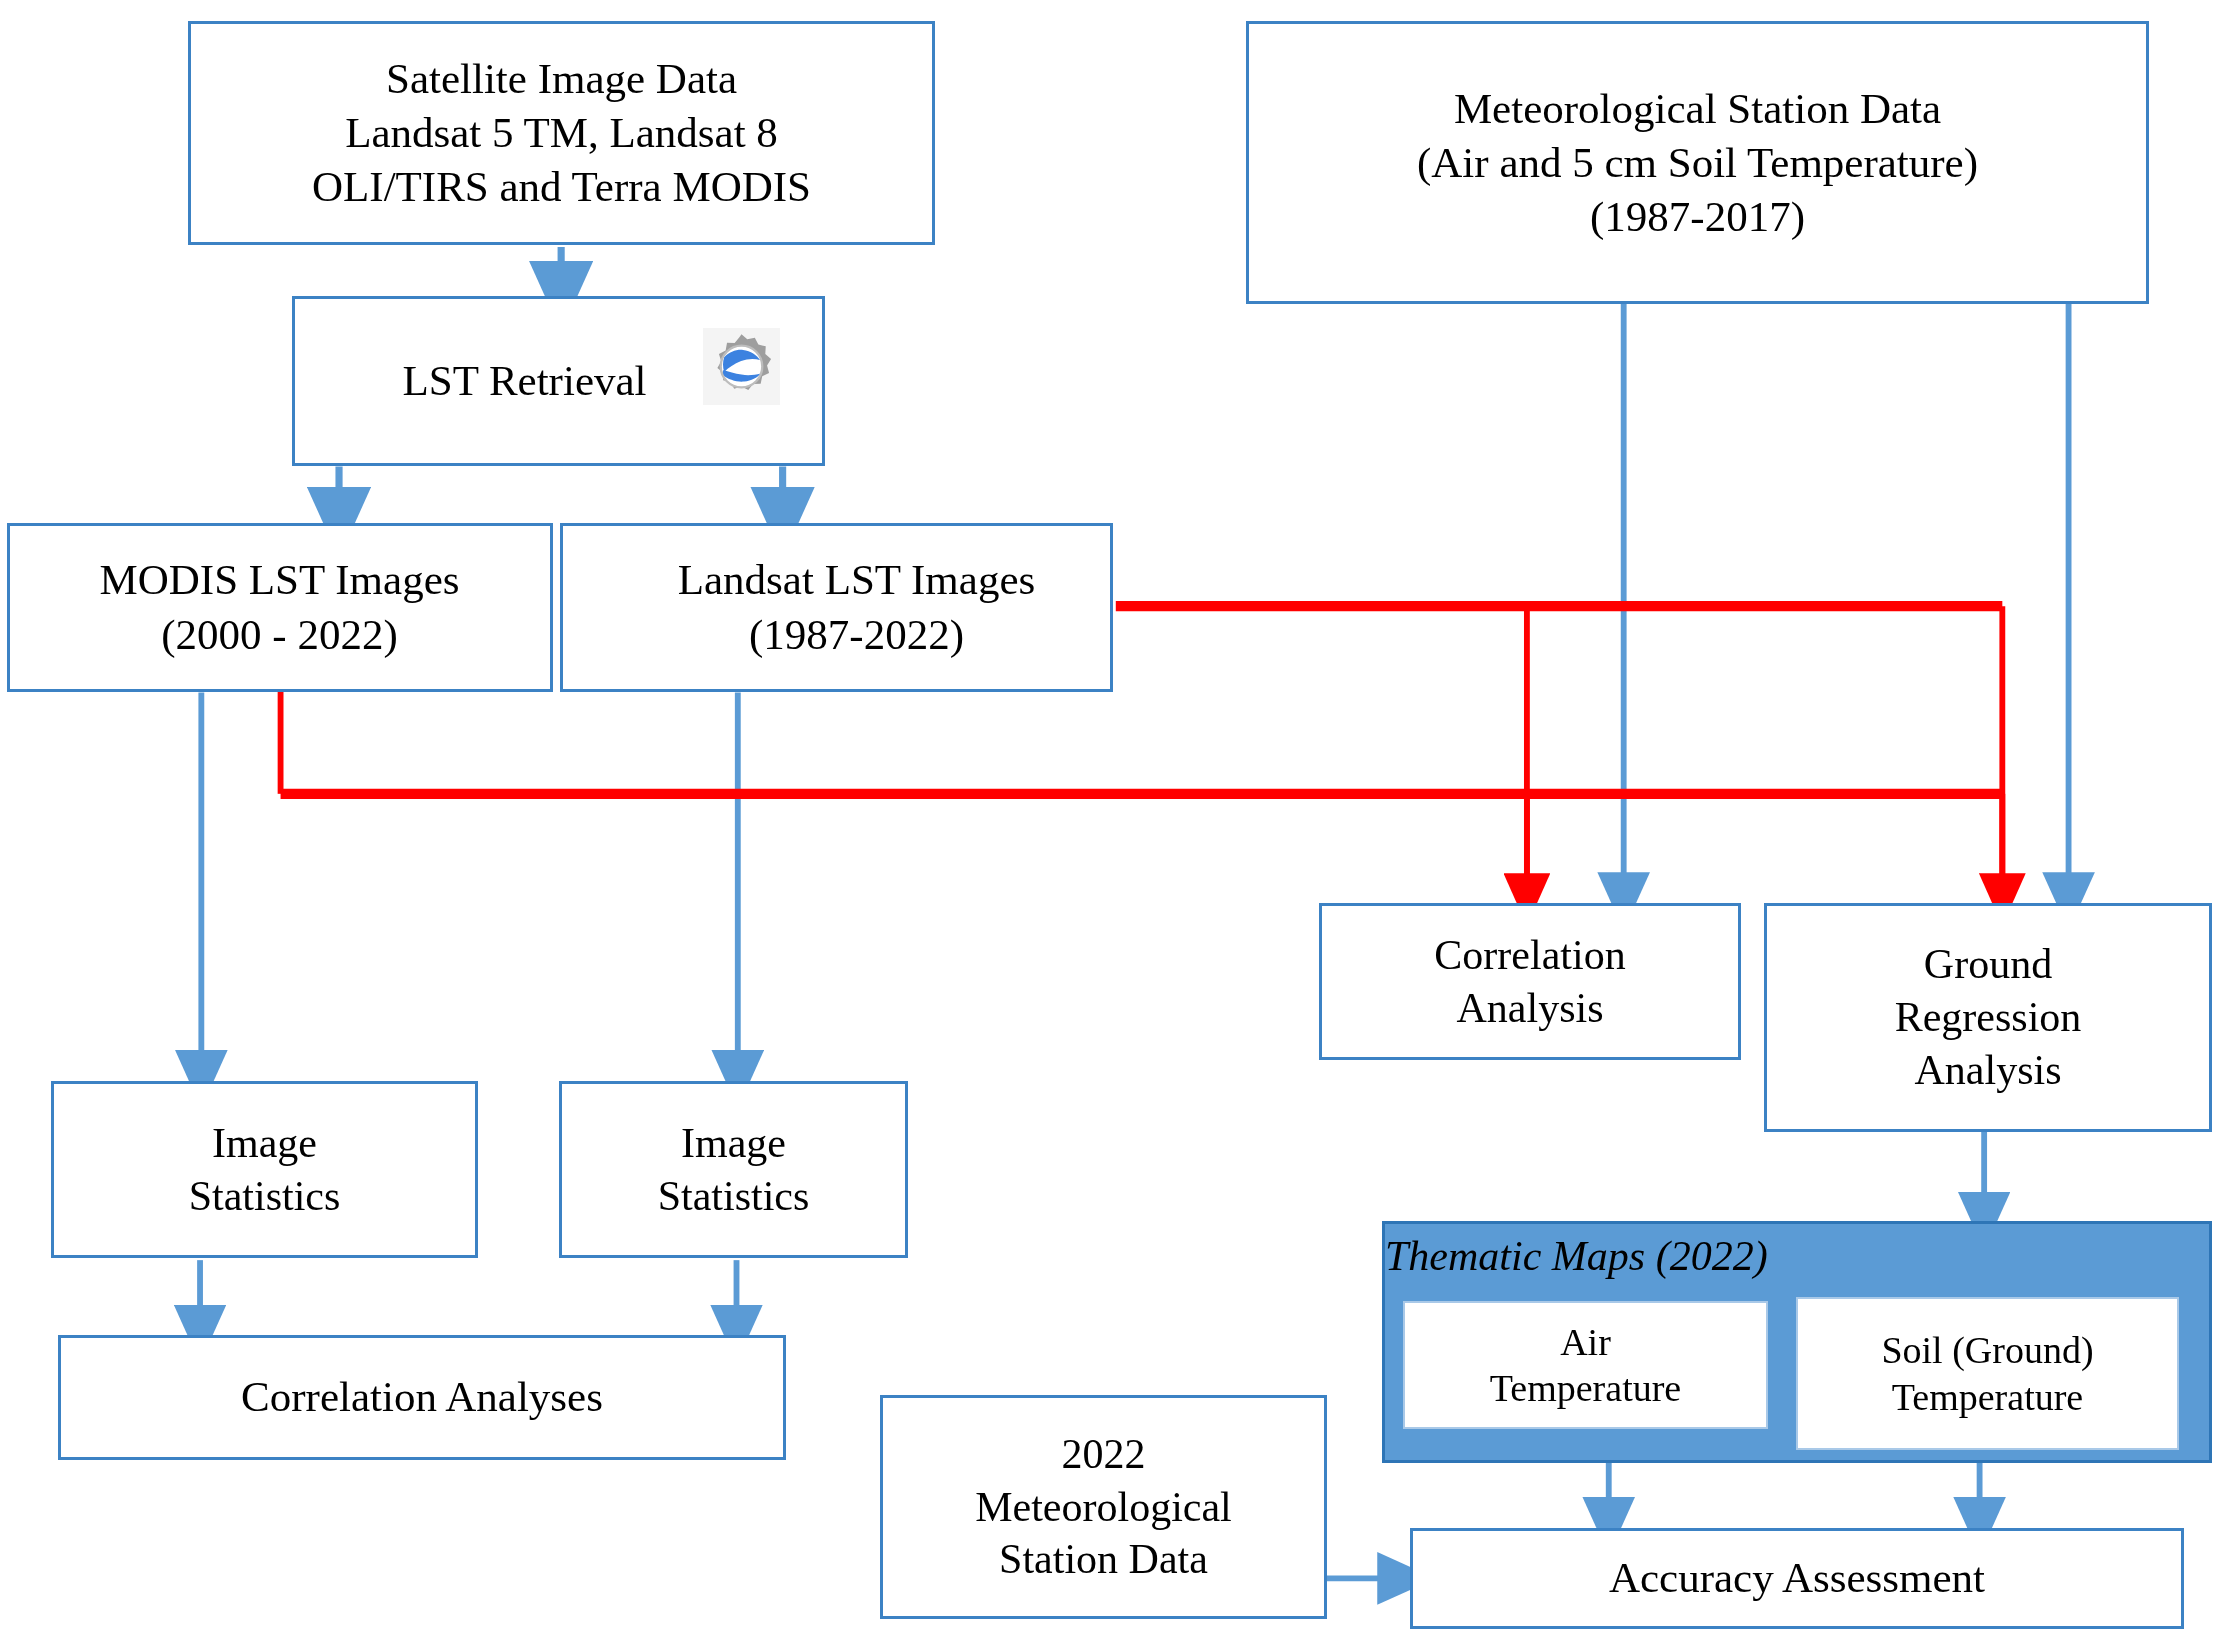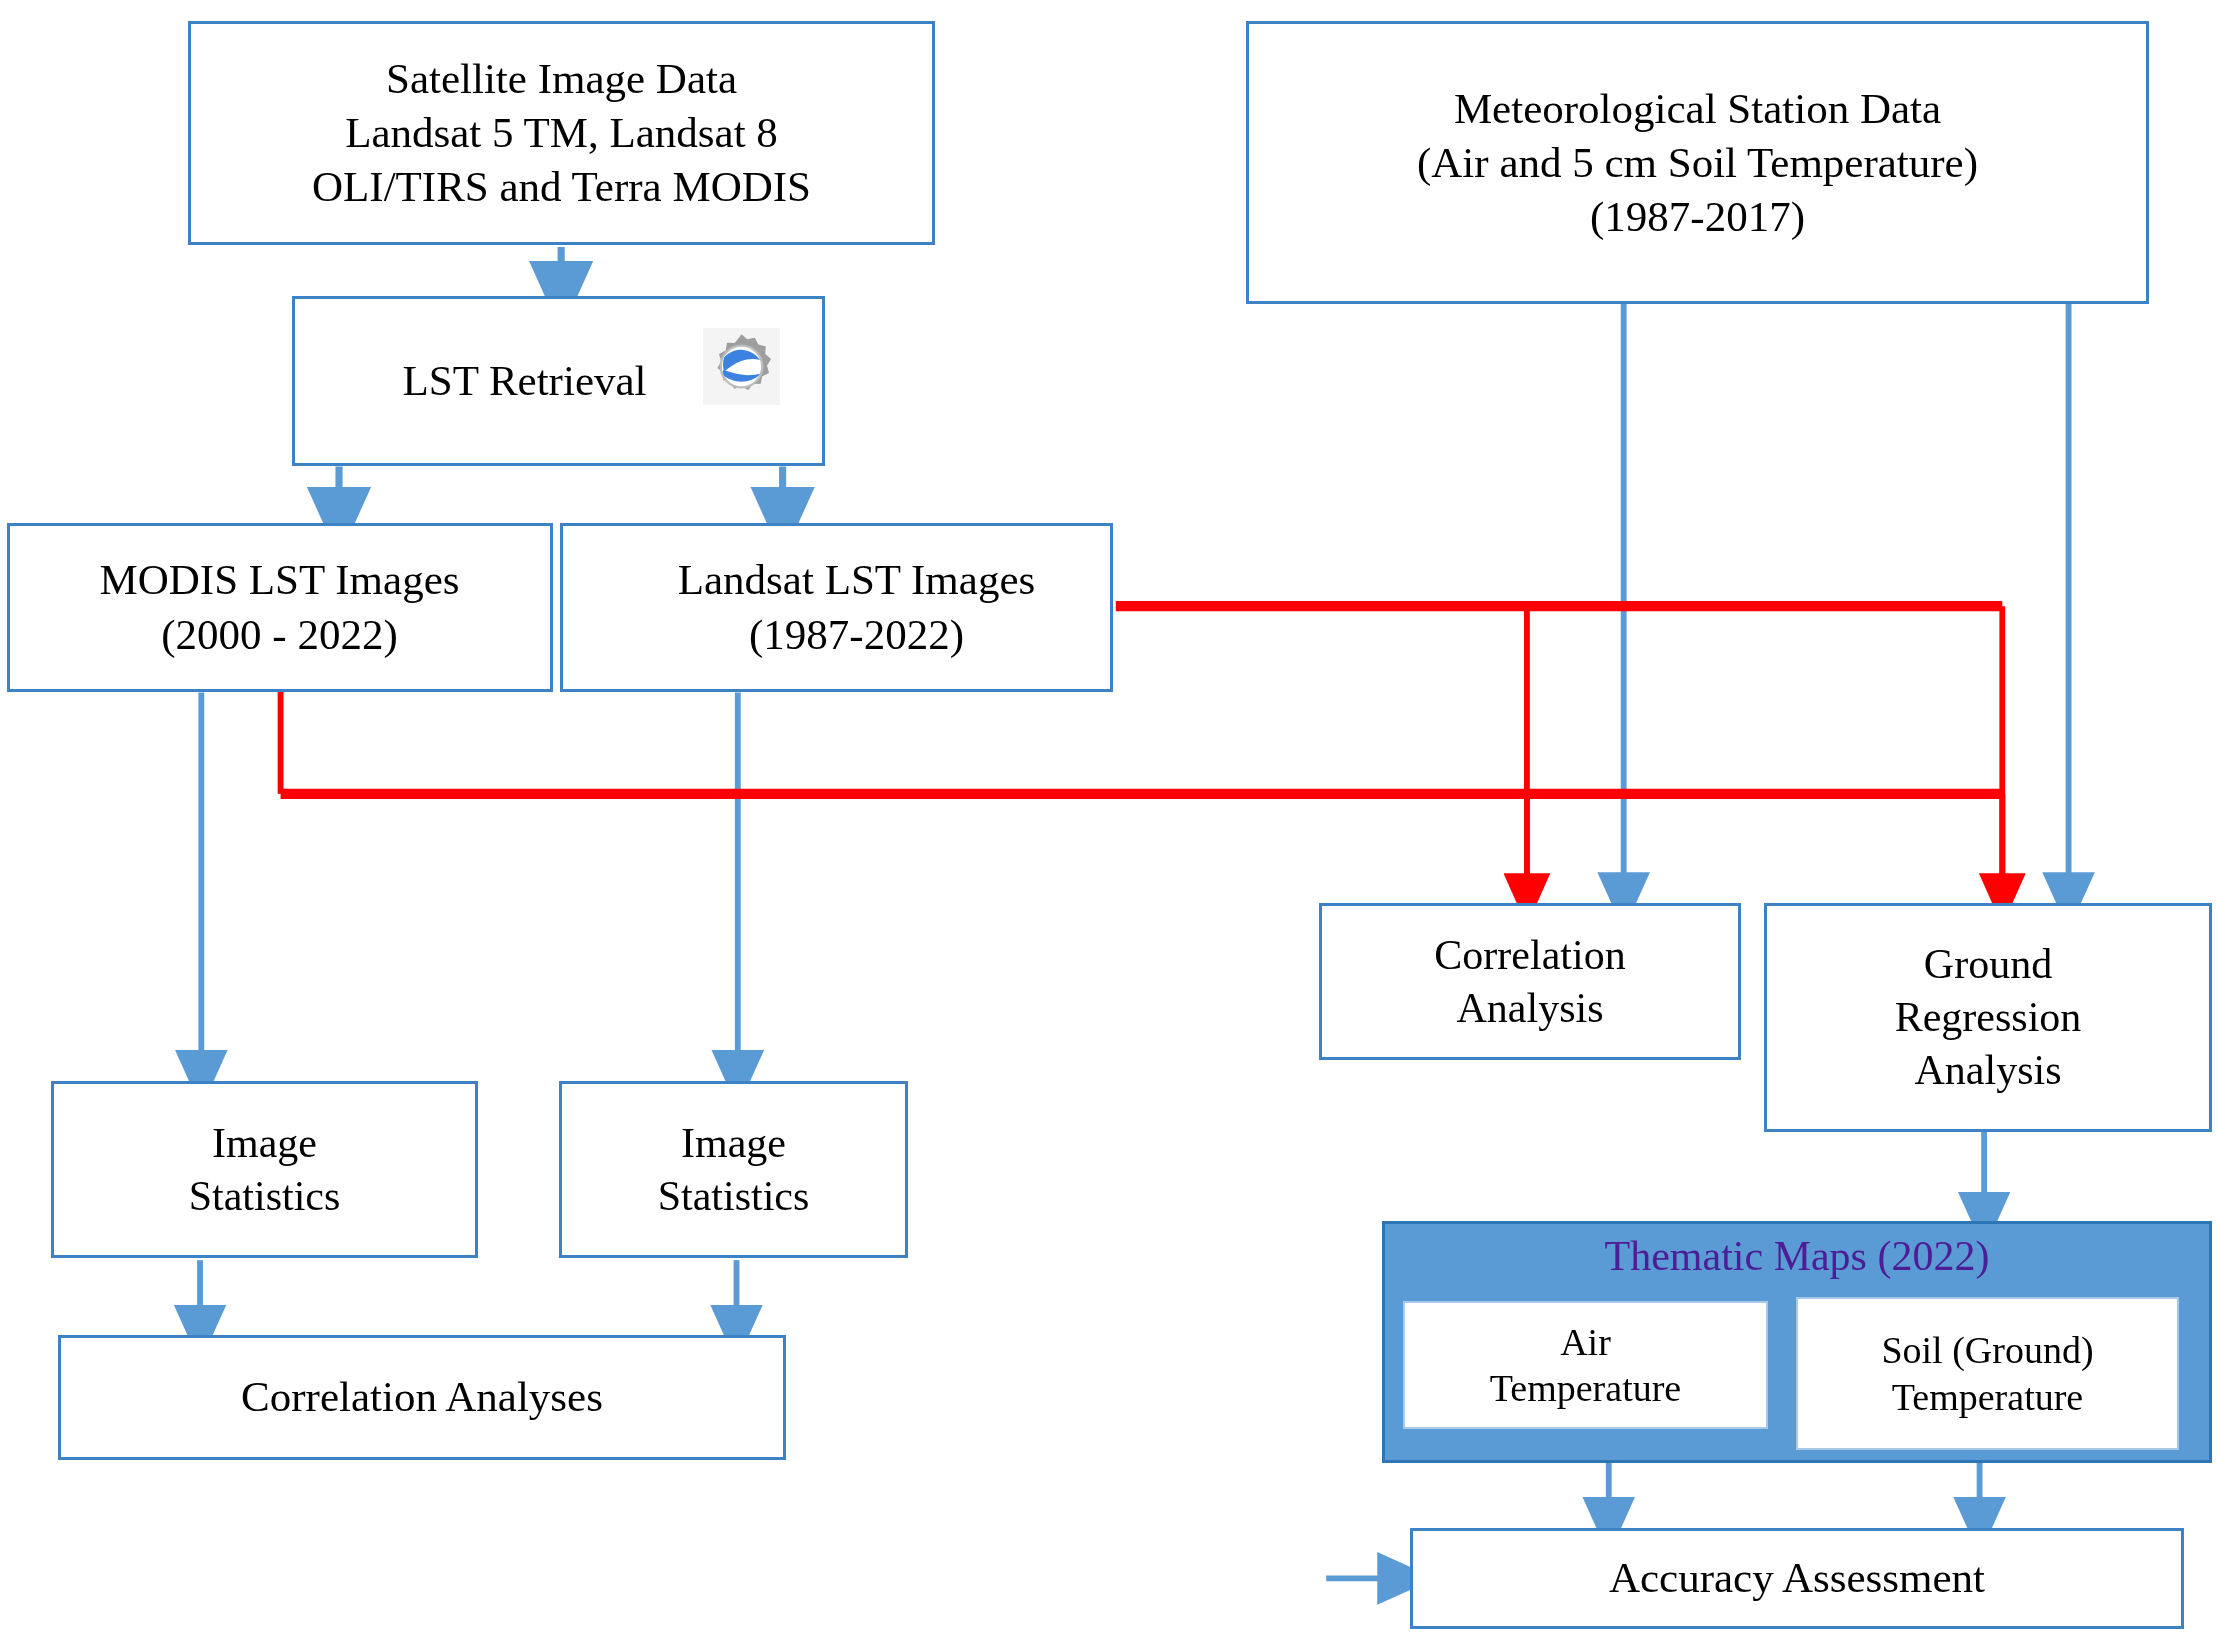--- a/index.html
+++ b/index.html
@@ -51,24 +51,25 @@
     box-sizing: border-box;
     background: #5B9BD5;
     border: 3.9px solid #2E75B6;
     z-index: 3;
   }
   .panel-title {
     position: absolute;
     left: 0;
     right: 0;
     top: 9px;
-    text-align: center;
-    color: #4c1d95;
+    text-align: left;
+    color: #000000;
     font-size: 42px;
     line-height: 1.1;
+    font-style: italic;
   }
   .subbox {
     position: absolute;
     box-sizing: border-box;
     background: #ffffff;
     border: 2.6px solid #A9C9E8;
     display: flex;
     align-items: center;
     justify-content: center;
     text-align: center;
@@ -226,19 +227,24 @@
       <span class="txt">Air
 Temperature</span>
     </div>
 
     <div class="subbox" style="left:411px; top:73px; width:383px; height:153px;">
       <span class="txt">Soil (Ground)
 Temperature</span>
     </div>
   </div>
 
+  <div class="node f64" style="left:880px; top:1395px; width:447px; height:224px;">
+    <span class="txt">2022
+Meteorological
+Station Data</span>
+  </div>
 
   <div class="node f66" style="left:1410px; top:1528px; width:774px; height:101px;">
     <span class="txt">Accuracy Assessment</span>
   </div>
 
 </div>
 
 
 </body></html>

